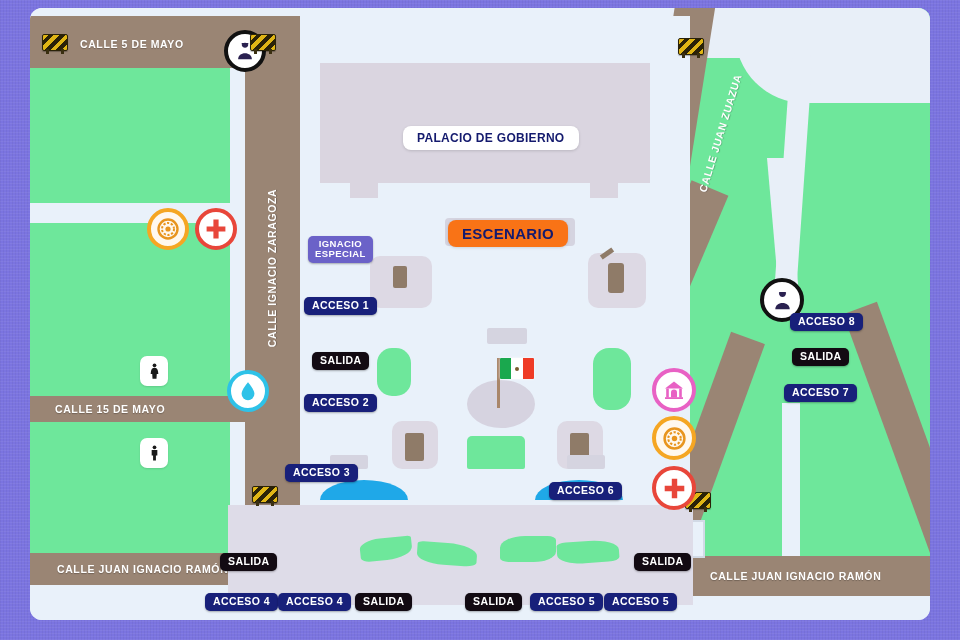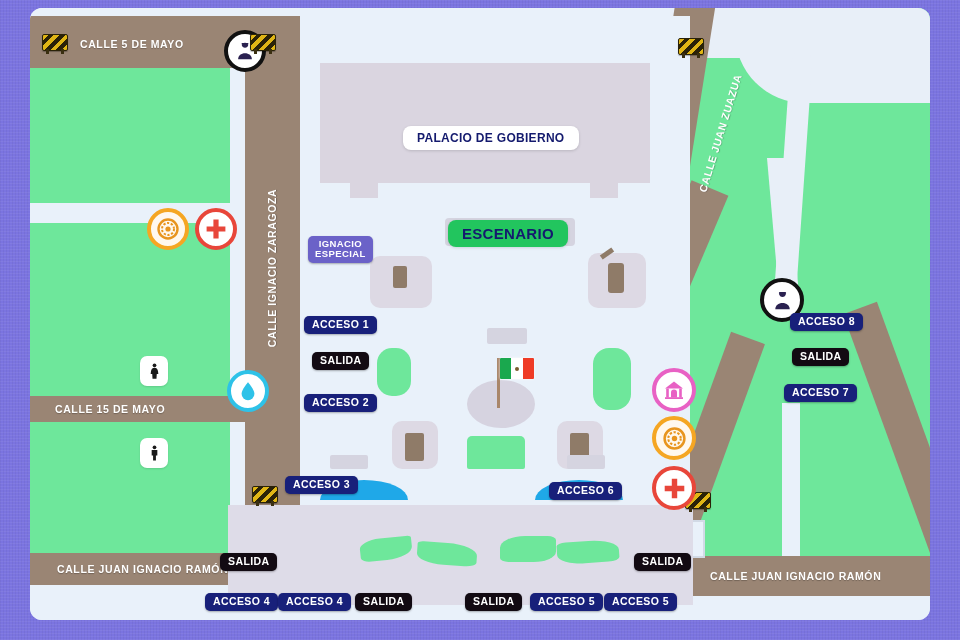--- a/index.html
+++ b/index.html
@@ -76,21 +76,21 @@
     font-weight: bold;
     color: #141a6e;
     border-radius: 8px;
     white-space: nowrap;
   }
   .plate-palacio {
     background: #ffffff; font-size: 12px; letter-spacing: .3px;
     padding: 5px 14px; box-shadow: 0 1px 3px rgba(0,0,0,.15);
   }
   .plate-escenario {
-    background: #22c55e; font-size: 15px; letter-spacing: .3px;
+    background: #f97316; font-size: 15px; letter-spacing: .3px;
     padding: 5px 14px; box-shadow: 0 1px 3px rgba(0,0,0,.12);
   }
 
   
   .icon-badge {
     position: absolute;
     border-radius: 50%;
     display: flex; align-items: center; justify-content: center;
     background: #fff;
   }
@@ -330,27 +330,27 @@
     <svg width="25" height="25" viewBox="0 0 24 24" aria-hidden="true">
       <path d="M9.4 2.6h5.2v6.8h6.8v5.2h-6.8v6.8H9.4v-6.8H2.6V9.4h6.8z" fill="#e8463a"></path>
     </svg>
   </div>
 
   <div class="chip chip-especial" style="left:278px;top:228px;flex-direction:column;">
     <span>IGNACIO</span>
     <span>ESPECIAL</span>
   </div>
 
-  <div class="chip chip-acceso" style="left:274px;top:308px;">ACCESO 1</div>
+  <div class="chip chip-acceso" style="left:274px;top:289px;">ACCESO 1</div>
 
   <div class="chip chip-salida" style="left:282px;top:344px;">SALIDA</div>
 
   <div class="chip chip-acceso" style="left:274px;top:386px;">ACCESO 2</div>
 
-  <div class="chip chip-acceso" style="left:255px;top:468px;">ACCESO 3</div>
+  <div class="chip chip-acceso" style="left:255px;top:456px;">ACCESO 3</div>
 
   <div class="chip chip-acceso" style="left:519px;top:474px;">ACCESO 6</div>
 
   <div class="chip chip-salida" style="left:190px;top:545px;">SALIDA</div>
 
   <div class="chip chip-acceso" style="left:175px;top:585px;">ACCESO 4</div>
 
   <div class="chip chip-acceso" style="left:248px;top:585px;">ACCESO 4</div>
 
   <div class="chip chip-salida" style="left:325px;top:585px;">SALIDA</div>

